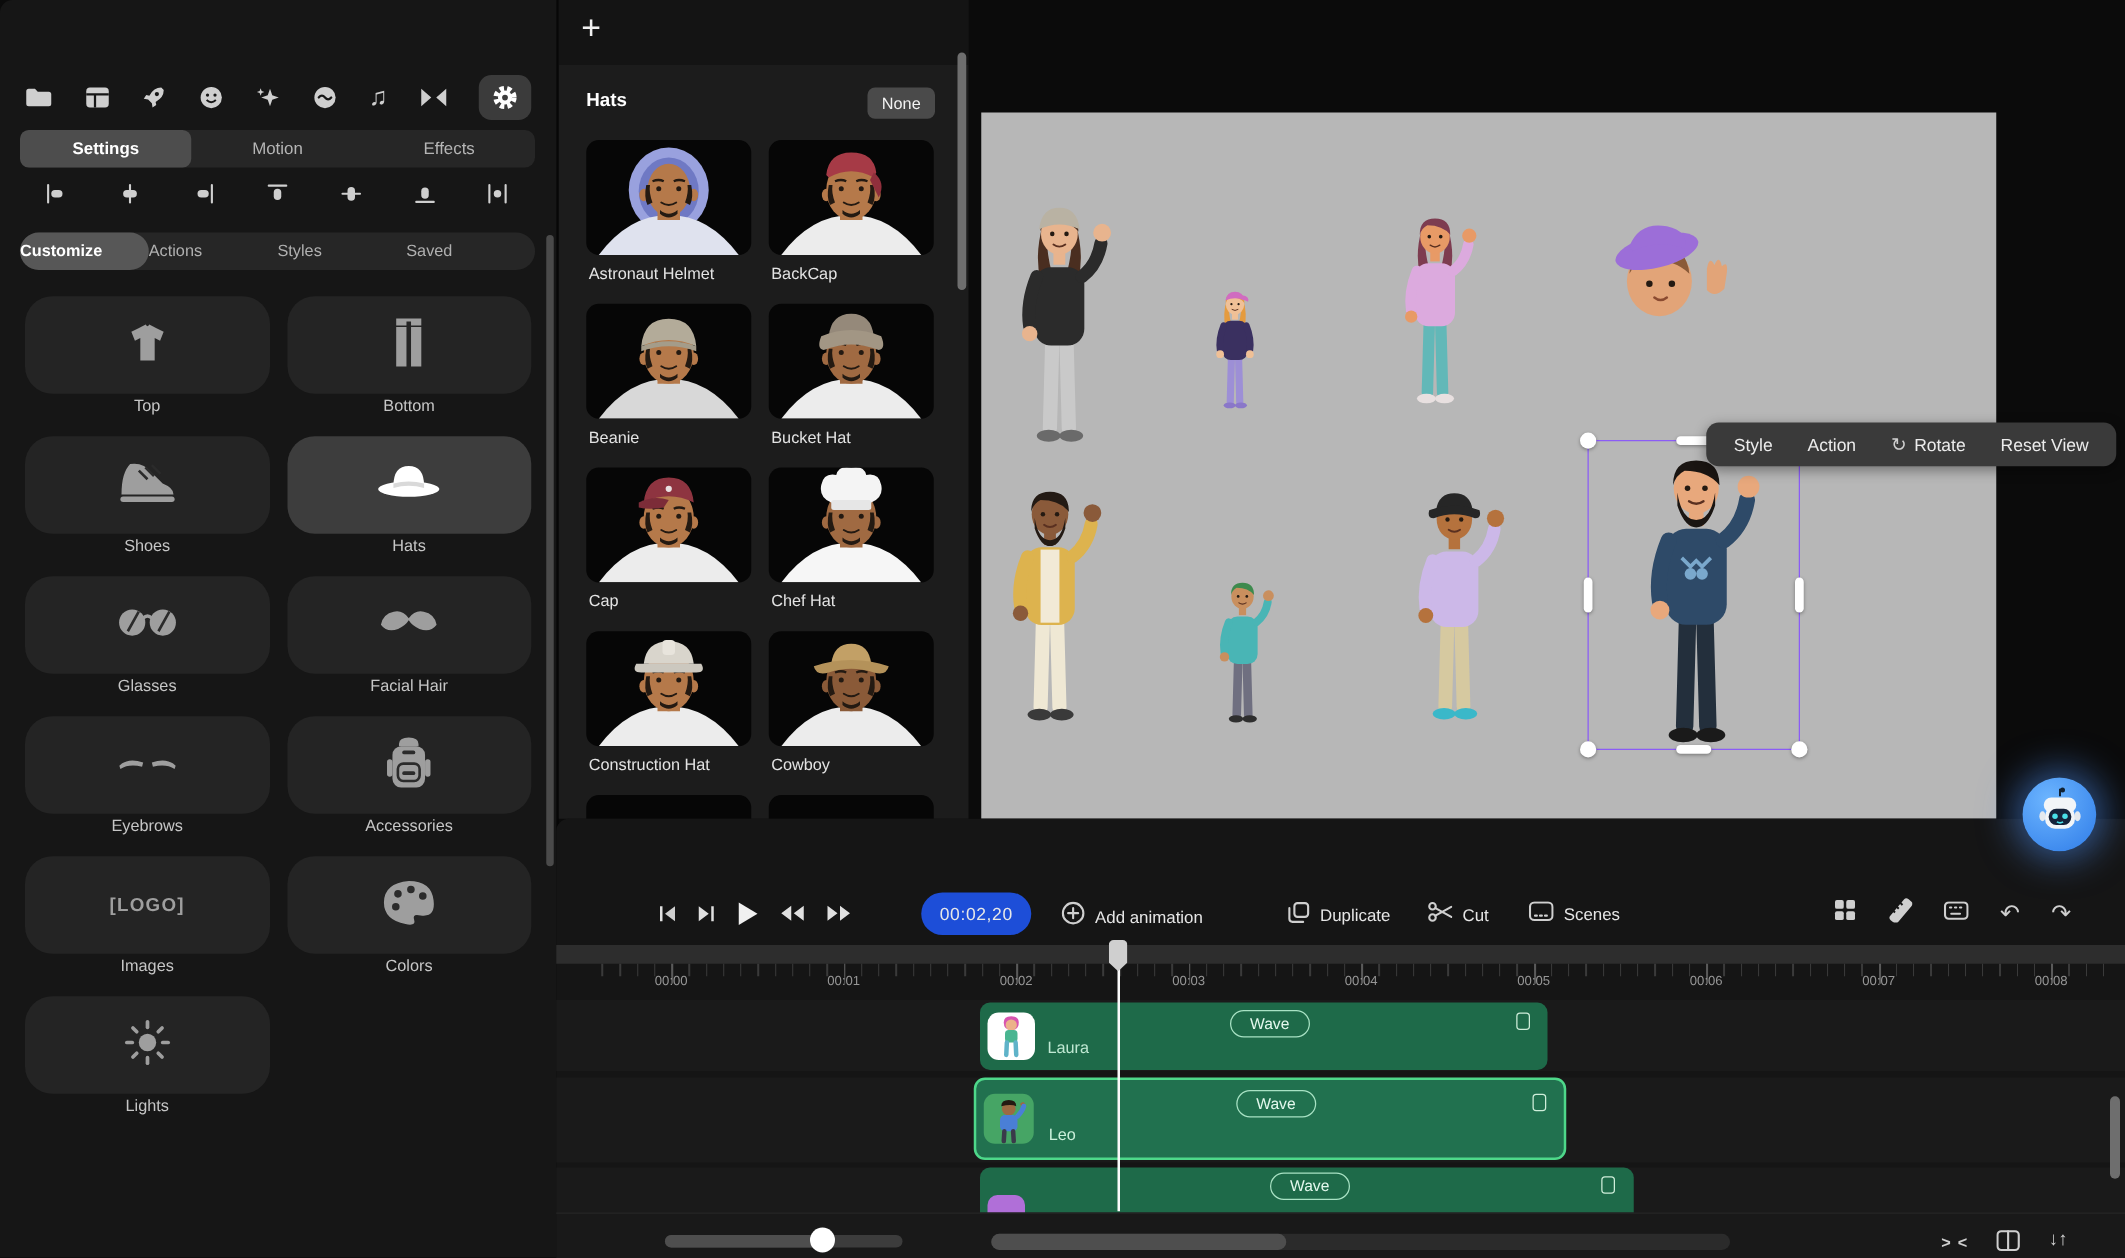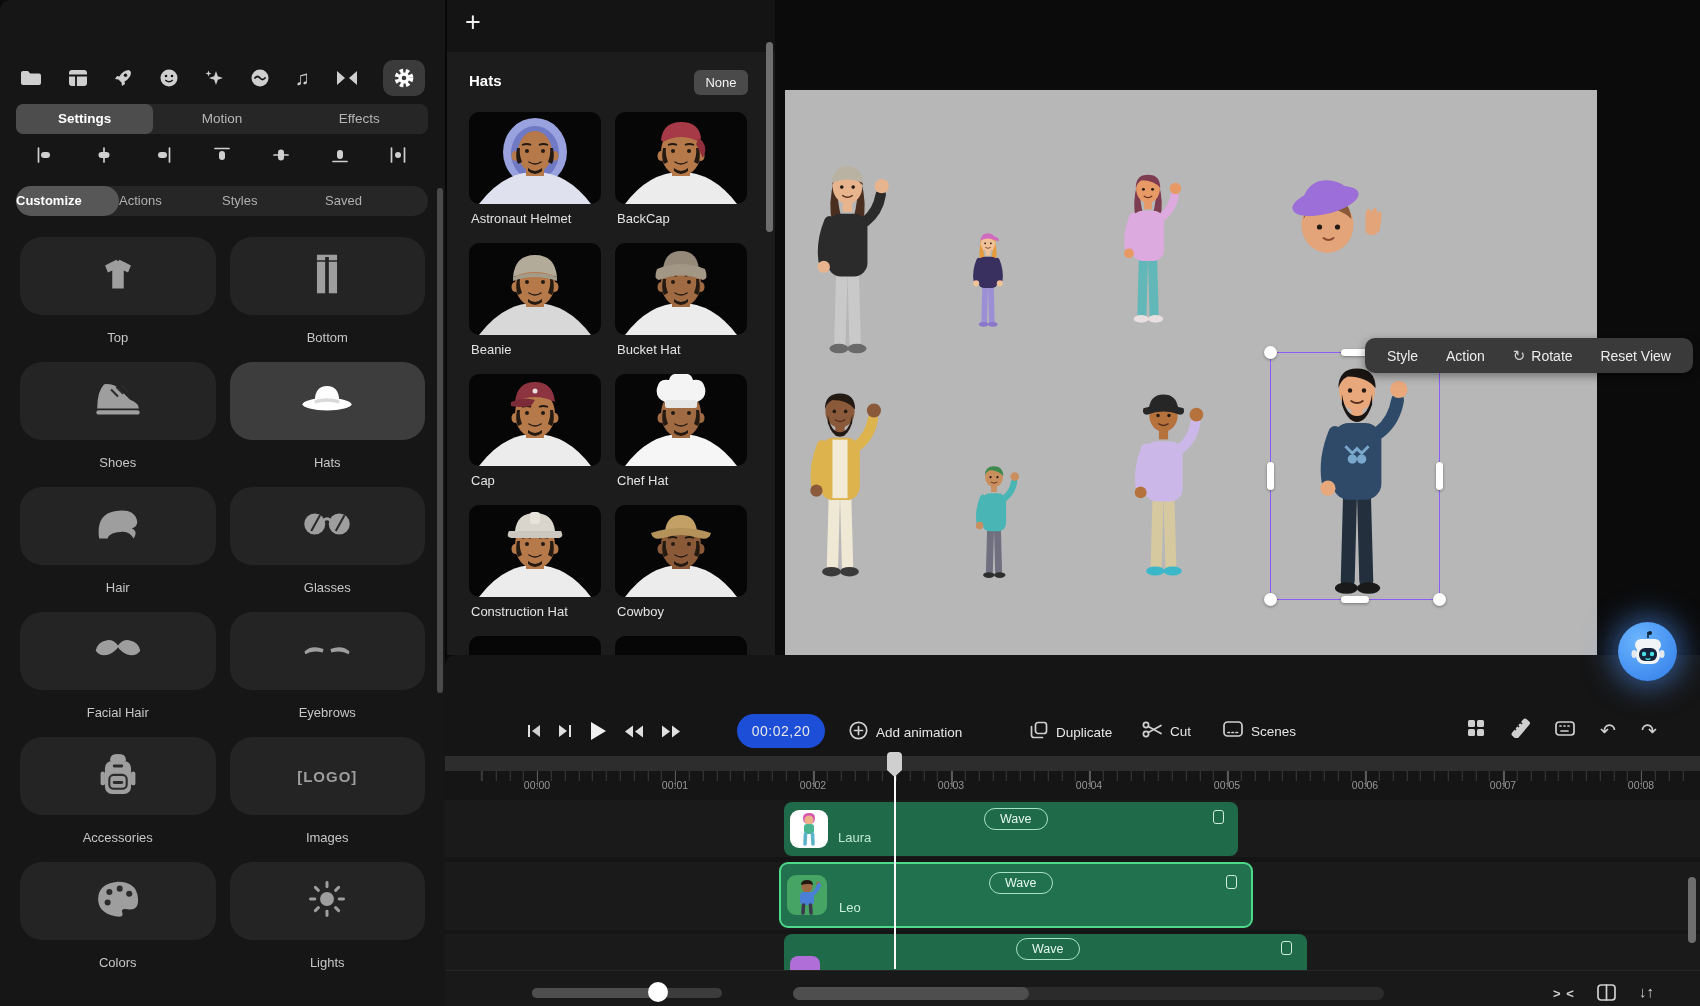--- a/index.html
+++ b/index.html
@@ -15,21 +15,21 @@
   .tab{flex:1;text-align:center;font-size:13.5px;color:#b5b5b5;line-height:30px;border-radius:7px;cursor:default}
   .tab.active{background:#4d4d4d;color:#fff;font-weight:bold;height:30px}
   .alignrow{left:16px;top:142px;width:412px;height:30px;display:flex;justify-content:space-around;align-items:center}
   .subtabs{left:16px;top:186px;width:412px;height:30px;background:#262626;border-radius:15px;display:flex;align-items:center}
   .subtab{flex:1;text-align:left;font-size:13px;color:#b0b0b0;line-height:30px;border-radius:15px}
   .subtab.active{background:#575757;color:#fff;font-weight:bold}
   .cards{left:20px;top:237px;width:405px;display:grid;grid-template-columns:1fr 1fr;column-gap:14px;row-gap:17px}
   .cardcell{display:flex;flex-direction:column;align-items:center}
   .card{width:100%;height:78px;background:#242424;border-radius:22px;display:flex;align-items:center;justify-content:center}
   .card.sel{background:#3d3d3d}
-  .cardlabel{margin-top:15px;font-size:13px;color:#c6c6c6}
+  .cardlabel{margin-top:2px;font-size:13px;color:#c6c6c6}
   .logo-text{font-size:15px;font-weight:bold;color:#9e9e9e;letter-spacing:1px}
   .vscroll{background:#4a4a4a;border-radius:3px}
   
   .mid-panel{left:447px;top:0;width:328px;height:655px;background:#1c1c1c;overflow:hidden}
   .mid-top{position:absolute;left:0;top:0;width:100%;height:52px;background:#141414}
   .plus{position:absolute;left:18px;top:7px;font-size:27px;font-weight:300;color:#f0f0f0}
   .hats-title{position:absolute;left:22px;top:72px;font-size:15px;font-weight:bold;color:#fff}
   .none-btn{position:absolute;left:247px;top:70px;width:54px;height:25px;background:#4a4a4a;border-radius:6px;
     display:flex;align-items:center;justify-content:center;font-size:13px;color:#f2f2f2}
   .thumbgrid{position:absolute;left:22px;top:112px;width:278px;display:grid;grid-template-columns:132px 132px;column-gap:14px;row-gap:0}
@@ -272,28 +272,20 @@
         </div>
       <div class="cardcell">
           <div class="card sel">
         <span><svg width="56" height="34" viewBox="0 0 64 38">
                 <path d="M18,22 Q18,4 32,4 Q46,4 46,22 Z" fill="#fff"></path>
                 <ellipse cx="32" cy="25" rx="28" ry="7" fill="#fff"></ellipse>
                 <path d="M18,20 Q32,16 46,20 L46,24 Q32,20 18,24 Z" fill="#d9d9d9"></path>
               </svg></span>
       </div>
           <div class="cardlabel">Hats</div>
-        </div>
-      <div class="cardcell">
-          <div class="card">
-        <span><svg width="52" height="36" viewBox="0 0 60 42">
-                <path d="M8,38 Q4,10 26,6 Q48,2 52,16 Q54,24 46,26 Q54,30 48,38 Q44,30 36,30 Q20,30 18,38 Z" fill="#9e9e9e"></path>
-              </svg></span>
-      </div>
-          <div class="cardlabel">Hair</div>
         </div>
       <div class="cardcell">
           <div class="card">
         <span><svg width="56" height="30" viewBox="0 0 64 34">
                 <circle cx="18" cy="17" r="12" fill="#9e9e9e"></circle>
                 <circle cx="46" cy="17" r="12" fill="#9e9e9e"></circle>
                 <path d="M28,13 Q32,9 36,13" stroke="#9e9e9e" stroke-width="3" fill="none"></path>
                 <path d="M14,25 L24,7 M42,25 L52,7" stroke="#2b2b2b" stroke-width="2.4"></path>
               </svg></span>
       </div>

